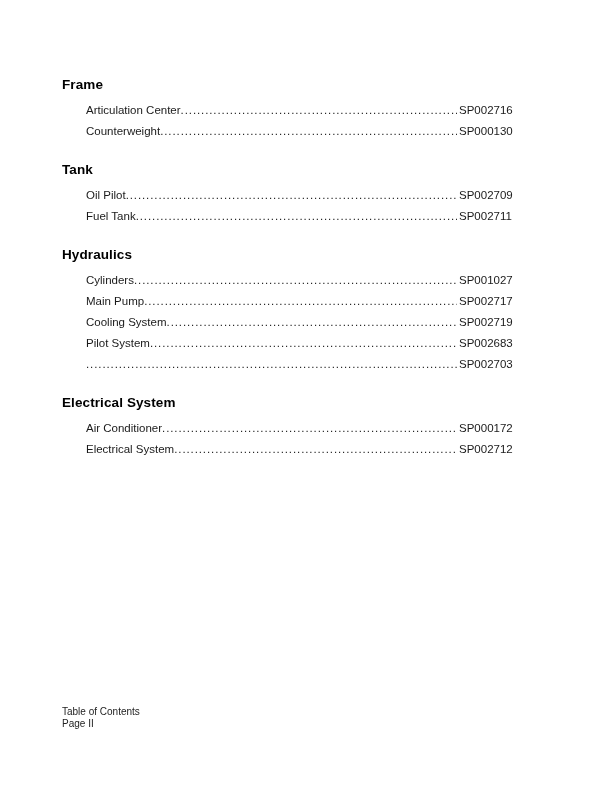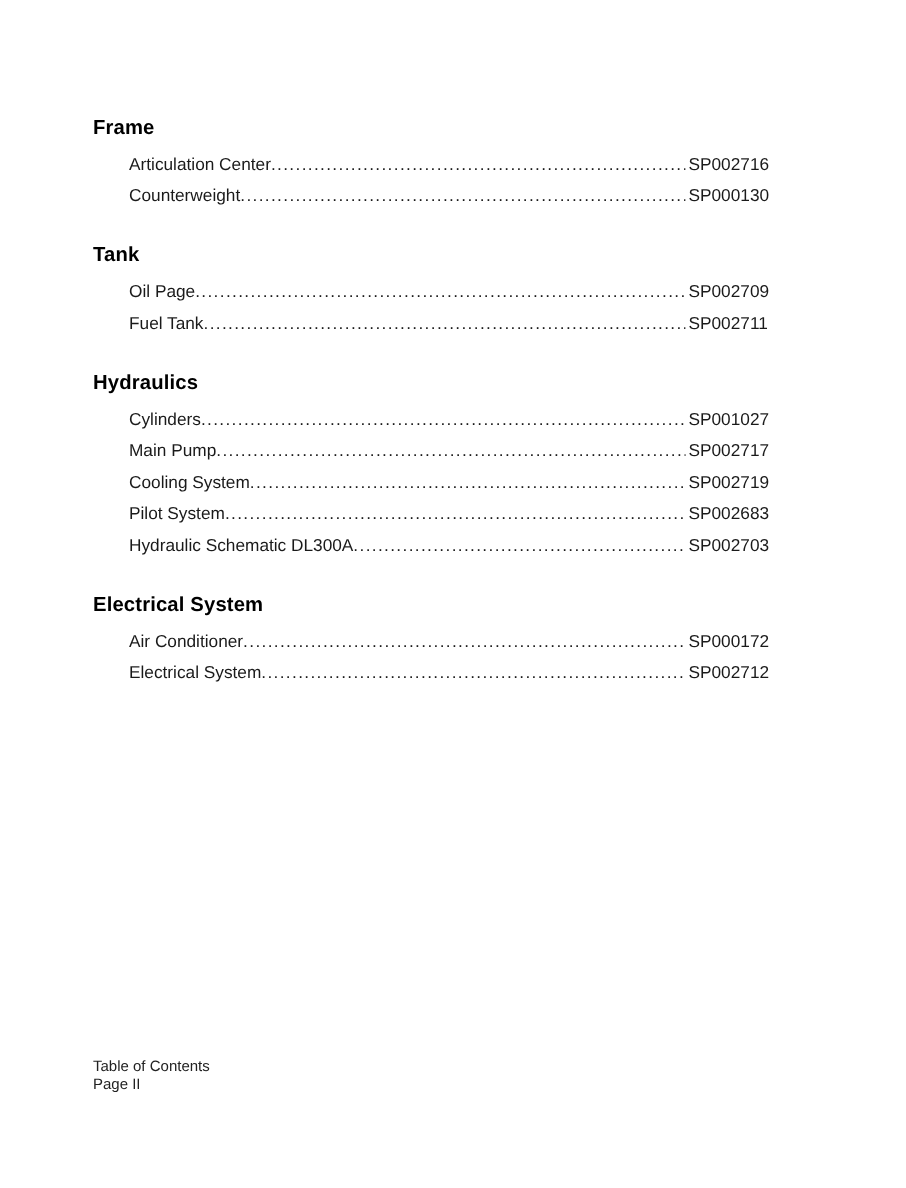--- a/index.html
+++ b/index.html
@@ -114,21 +114,21 @@
             <span class="entry-title">Counterweight</span>
             <span class="entry-leader"></span>
             <span class="entry-page">SP000130</span>
           </li>
         </ul>
       </div>
       <div class="section">
         <div class="section-heading">Tank</div>
         <ul class="entries">
           <li class="entry">
-            <span class="entry-title">Oil Page </span>
+            <span class="entry-title">Oil Pilot </span>
             <span class="entry-leader"></span>
             <span class="entry-page">SP002709</span>
           </li>
           <li class="entry">
             <span class="entry-title">Fuel Tank</span>
             <span class="entry-leader"></span>
             <span class="entry-page">SP002711</span>
           </li>
         </ul>
       </div>
@@ -149,21 +149,20 @@
             <span class="entry-title">Cooling System</span>
             <span class="entry-leader"></span>
             <span class="entry-page">SP002719</span>
           </li>
           <li class="entry">
             <span class="entry-title">Pilot System</span>
             <span class="entry-leader"></span>
             <span class="entry-page">SP002683</span>
           </li>
           <li class="entry">
-            <span class="entry-title">Hydraulic Schematic DL300A </span>
             <span class="entry-leader"></span>
             <span class="entry-page">SP002703</span>
           </li>
         </ul>
       </div>
       <div class="section">
         <div class="section-heading">Electrical System</div>
         <ul class="entries">
           <li class="entry">
             <span class="entry-title">Air Conditioner</span>

